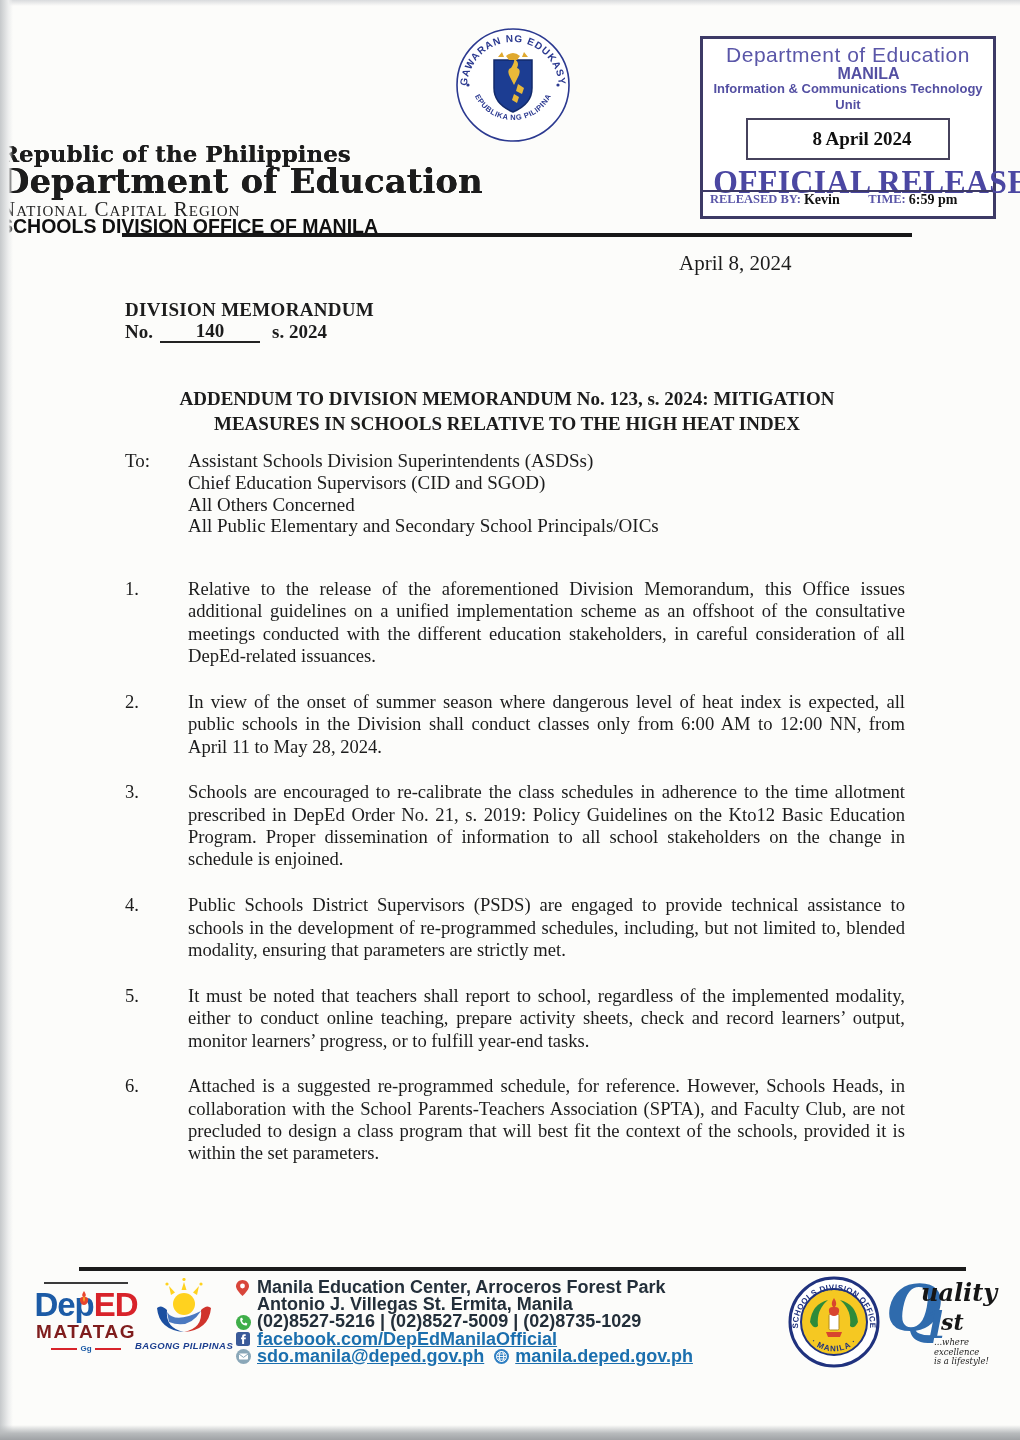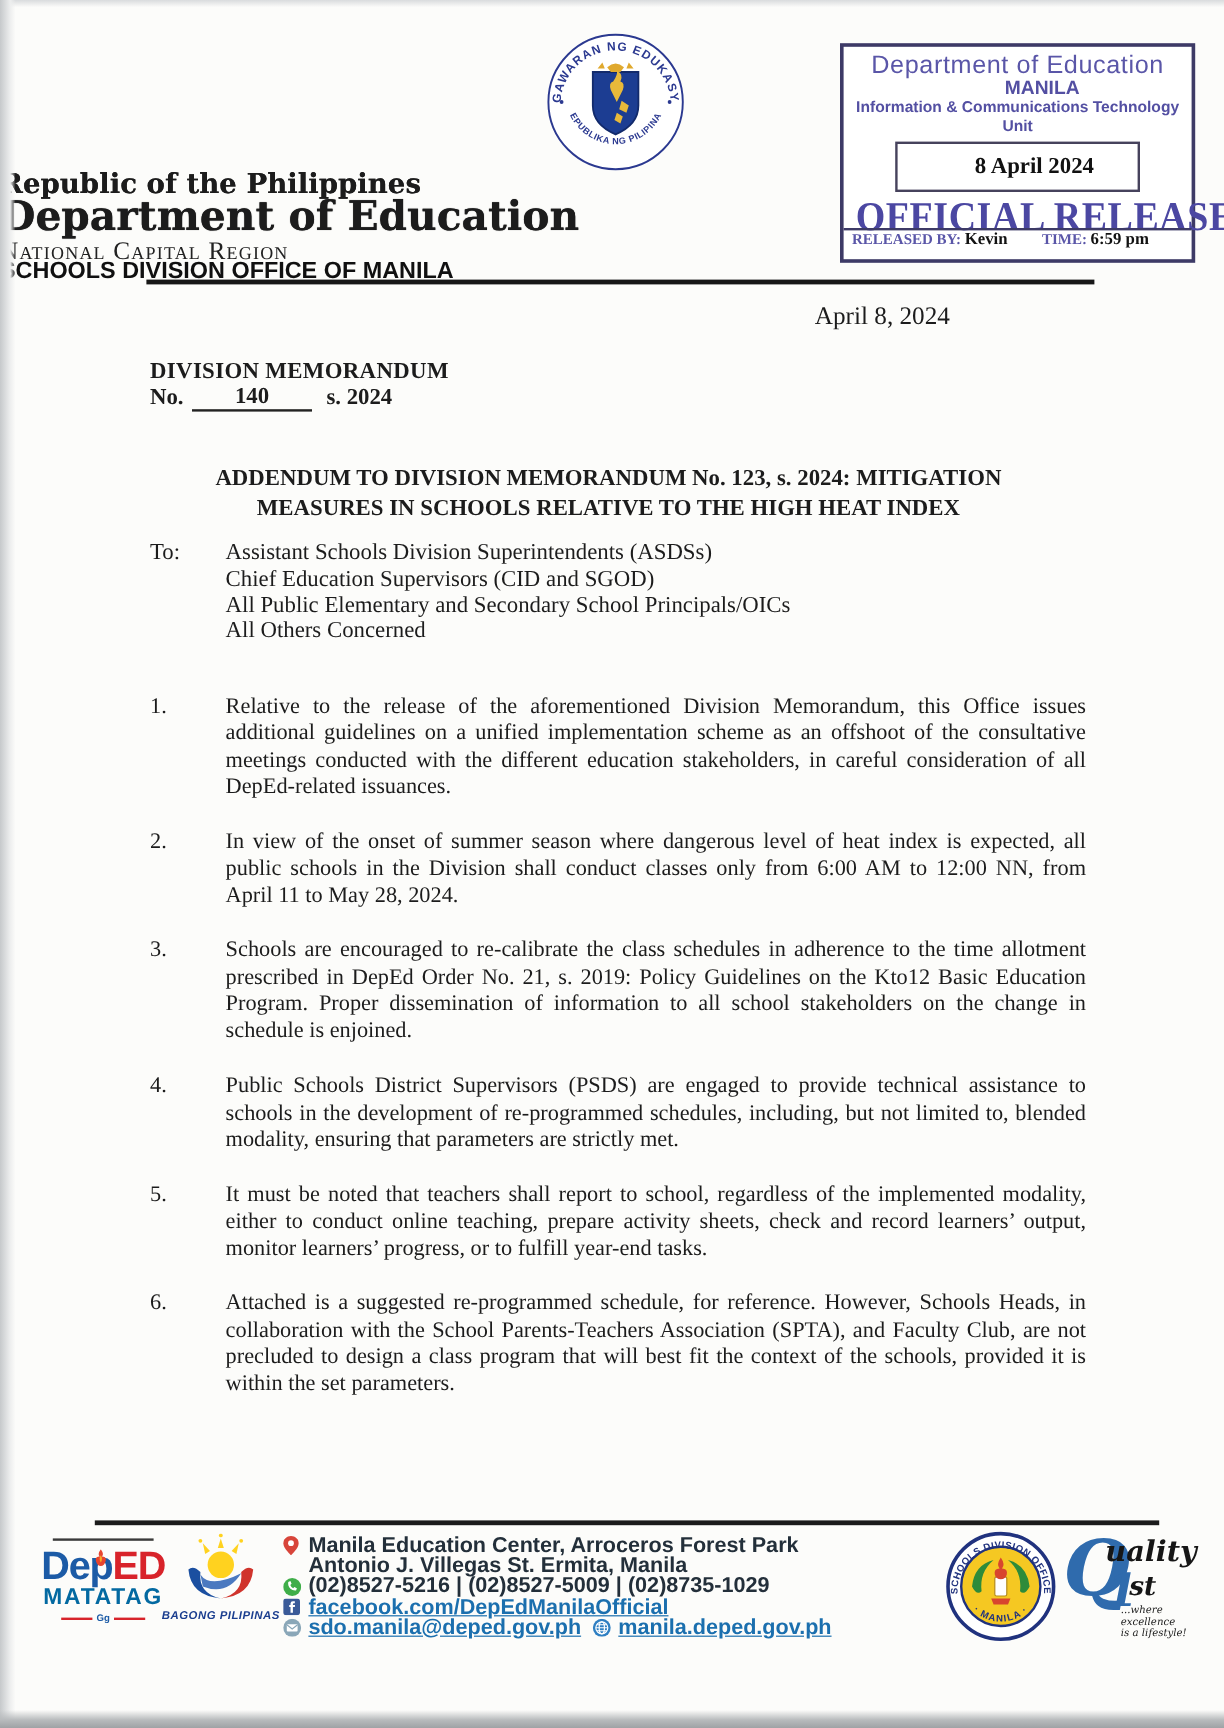--- a/index.html
+++ b/index.html
@@ -57,21 +57,21 @@
 
   
   .ftr-rule{position:absolute;left:79px;top:1267px;width:887px;height:4px;background:#1b1b1b;}
   .deped-logo{position:absolute;left:34px;top:1282px;width:104px;text-align:center;
         font-family:"Liberation Sans",sans-serif;}
   .deped-logo .mini-rule{width:84px;height:2px;background:#3a3a3a;margin:0 auto 4px auto;}
   .deped-word{font-size:33px;font-weight:bold;line-height:34px;letter-spacing:-1px;position:relative;}
   .deped-word .blu{color:#1c5ba6;}
   .deped-word .red{color:#d8232a;}
   .deped-word .flame{position:absolute;left:44px;top:3px;width:12px;height:14px;}
-  .matatag{font-size:19px;font-weight:bold;color:#0369a1;letter-spacing:1.5px;line-height:20px;}
+  .matatag{font-size:19px;font-weight:bold;color:#7f1d1d;letter-spacing:1.5px;line-height:20px;}
   .matatag-tag{display:flex;align-items:center;justify-content:center;gap:3px;margin-top:2px;}
   .matatag-tag i{display:block;width:26px;height:2px;background:#d8232a;}
   .matatag-tag b{font-size:8px;color:#1c5ba6;font-weight:bold;}
   .bagong{position:absolute;left:134px;top:1278px;width:100px;text-align:center;}
   .bagong .cap{font-family:"Liberation Sans",sans-serif;font-size:9.5px;font-weight:bold;font-style:italic;
         color:#1b3e8f;letter-spacing:.4px;margin-top:-2px;}
   .contact{position:absolute;left:236px;top:1279px;width:460px;font-family:"Liberation Sans",sans-serif;
         font-weight:bold;font-size:18px;line-height:17.2px;color:#232f3a;}
   .contact .row{display:flex;align-items:center;}
   .contact .ico{width:21px;flex:none;display:flex;align-items:center;}
@@ -149,22 +149,22 @@
   <div class="title">
     <div>ADDENDUM TO DIVISION MEMORANDUM No. 123, s. 2024: MITIGATION</div>
     <div>MEASURES IN SCHOOLS RELATIVE TO THE HIGH HEAT INDEX</div>
   </div>
 
   <div class="to-block">
     <div class="to-label">To:</div>
     <div>
       <div>Assistant Schools Division Superintendents (ASDSs)</div>
       <div>Chief Education Supervisors (CID and SGOD)</div>
+      <div>All Others Concerned</div>
       <div>All Public Elementary and Secondary School Principals/OICs</div>
-      <div>All Others Concerned</div>
     </div>
   </div>
 
   <div class="paras">
     <div class="para">
       <div class="pnum">1.</div>
       <div class="ptext">Relative to the release of the aforementioned Division Memorandum, this Office issues additional guidelines on a unified implementation scheme as an offshoot of the consultative meetings conducted with the different education stakeholders, in careful consideration of all DepEd-related issuances.</div>
     </div>
     <div class="para">
       <div class="pnum">2.</div>

